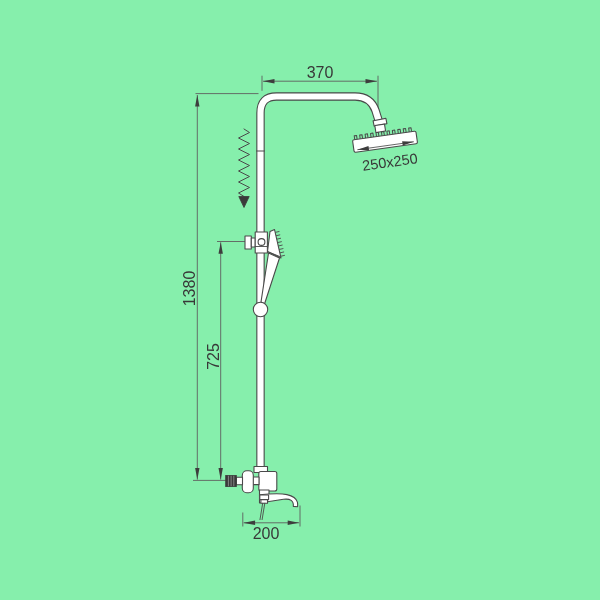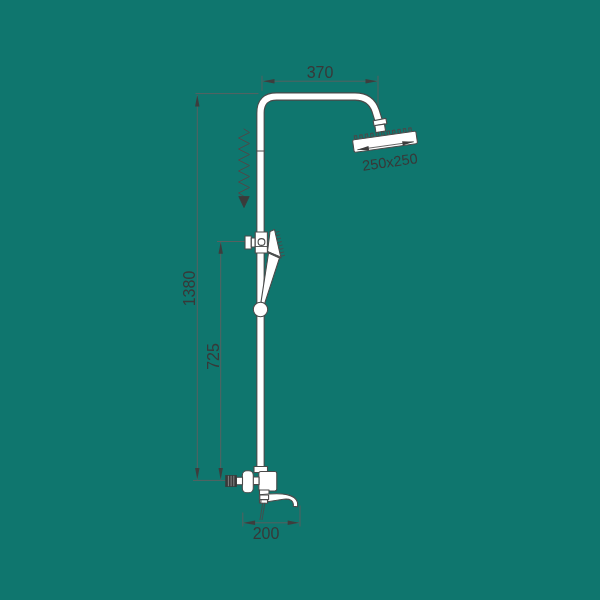--- a/index.html
+++ b/index.html
@@ -1,16 +1,16 @@
 <!DOCTYPE html>
 <html><head>
 <meta charset="utf-8">
 <style>
   html,body{margin:0;padding:0;background:#fff;}
-  .stage{position:relative;width:600px;height:600px;background:#0f766e;overflow:hidden;}
+  .stage{position:relative;width:600px;height:600px;background:#86efac;overflow:hidden;}
   svg{display:block;}
   .obj{fill:#ffffff;stroke:#4a4a4a;stroke-width:1.1;stroke-linejoin:round;}
   .ln{fill:none;stroke:#4a4a4a;stroke-width:1.1;stroke-linejoin:round;stroke-linecap:round;}
   .pipeOuter{fill:none;stroke:#4a4a4a;stroke-width:8.4;stroke-linejoin:round;}
   .pipeInner{fill:none;stroke:#ffffff;stroke-width:6.2;stroke-linejoin:round;}
   .dimln{fill:none;stroke:#5f5f5f;stroke-width:0.9;}
   .dimtxt{font-family:"Liberation Sans","DejaVu Sans",sans-serif;font-size:16px;fill:#383838;}
   .headtxt{font-family:"Liberation Sans","DejaVu Sans",sans-serif;font-size:14.5px;fill:#383838;}
   .darkfill{fill:#3a3a3a;stroke:#3a3a3a;stroke-width:0.8;}
   .arrfill{fill:#3d3d3d;}

